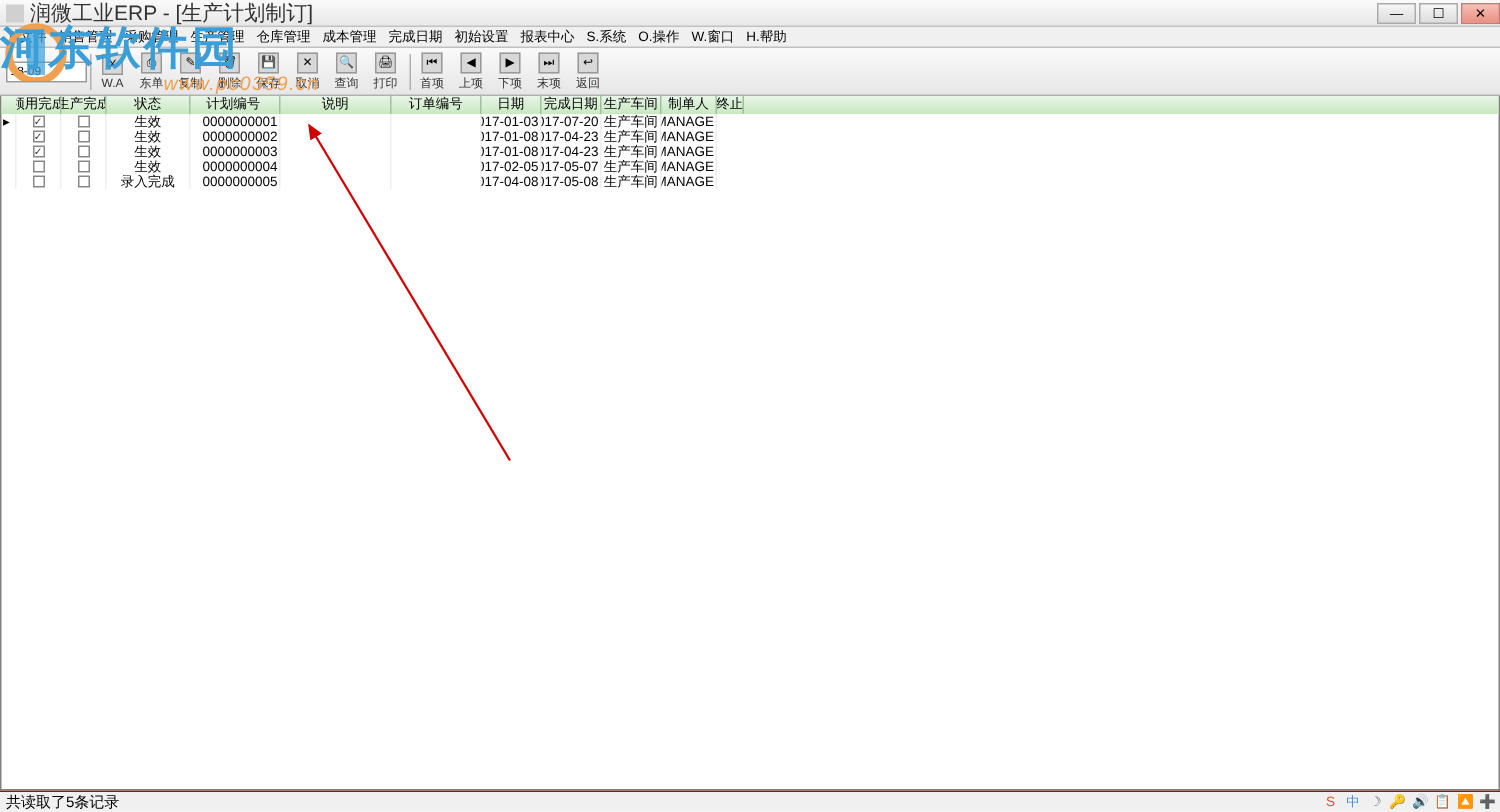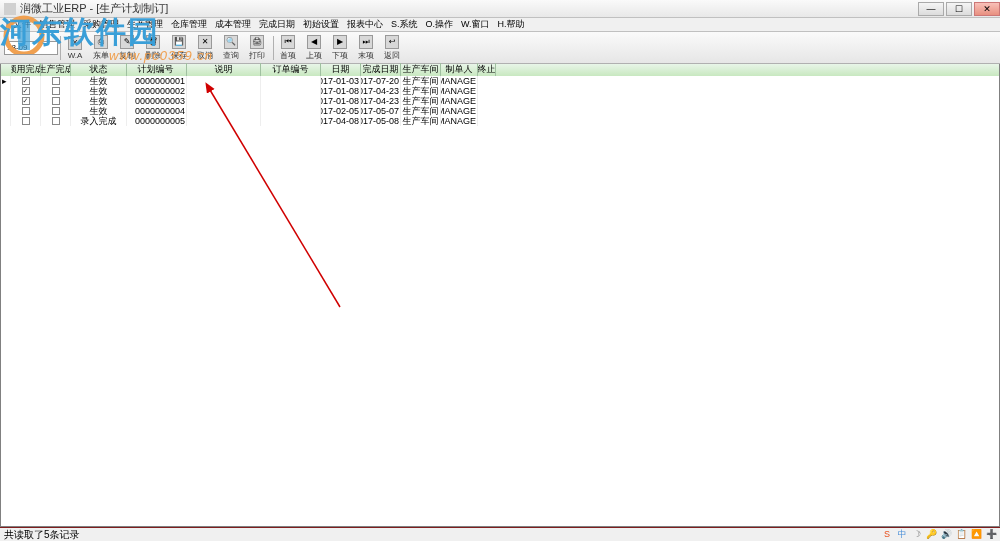--- a/index.html
+++ b/index.html
@@ -1,21 +1,21 @@
 <!DOCTYPE html>
 <html><head>
 <meta charset="utf-8">
 <style>
 * { margin: 0; padding: 0; box-sizing: border-box; font-family: "SimSun", "Microsoft YaHei", sans-serif; font-size: 10px; }
 body { width: 1000px; height: 541px; background: #f0f0f0; overflow: hidden; position: relative; }
 
 
 .titlebar { height: 18px; background: linear-gradient(#fafafa, #e8e8e8); border-bottom: 1px solid #c0c0c0; display: flex; align-items: center; padding-left: 4px; }
 .titlebar .icon { width: 12px; height: 12px; background: #d0d0d0; margin-right: 4px; }
-.titlebar-text { font-size: 11px; color: #333; flex: 1; }
+.titlebar-text { font-size: 14px; color: #333; flex: 1; }
 .win-controls { display: flex; }
 .win-btn { width: 26px; height: 14px; border: 1px solid #aaa; background: linear-gradient(#f5f5f5,#dcdcdc); margin-left: 2px; display: flex; align-items: center; justify-content: center; font-size: 9px; }
 .win-close { background: linear-gradient(#f8c0b8,#e89080); border-color: #c77; }
 
 
 .menubar { height: 14px; background: #f0f0f0; display: flex; align-items: center; padding-left: 2px; border-bottom: 1px solid #c0c0c0; }
 .menuitem { padding: 0 4px; font-size: 9px; cursor: default; }
 
 
 .toolbar { height: 32px; background: linear-gradient(#fafafa,#e6e6e6); border-bottom: 1px solid #b0b0b0; display: flex; align-items: center; padding-left: 4px; }

